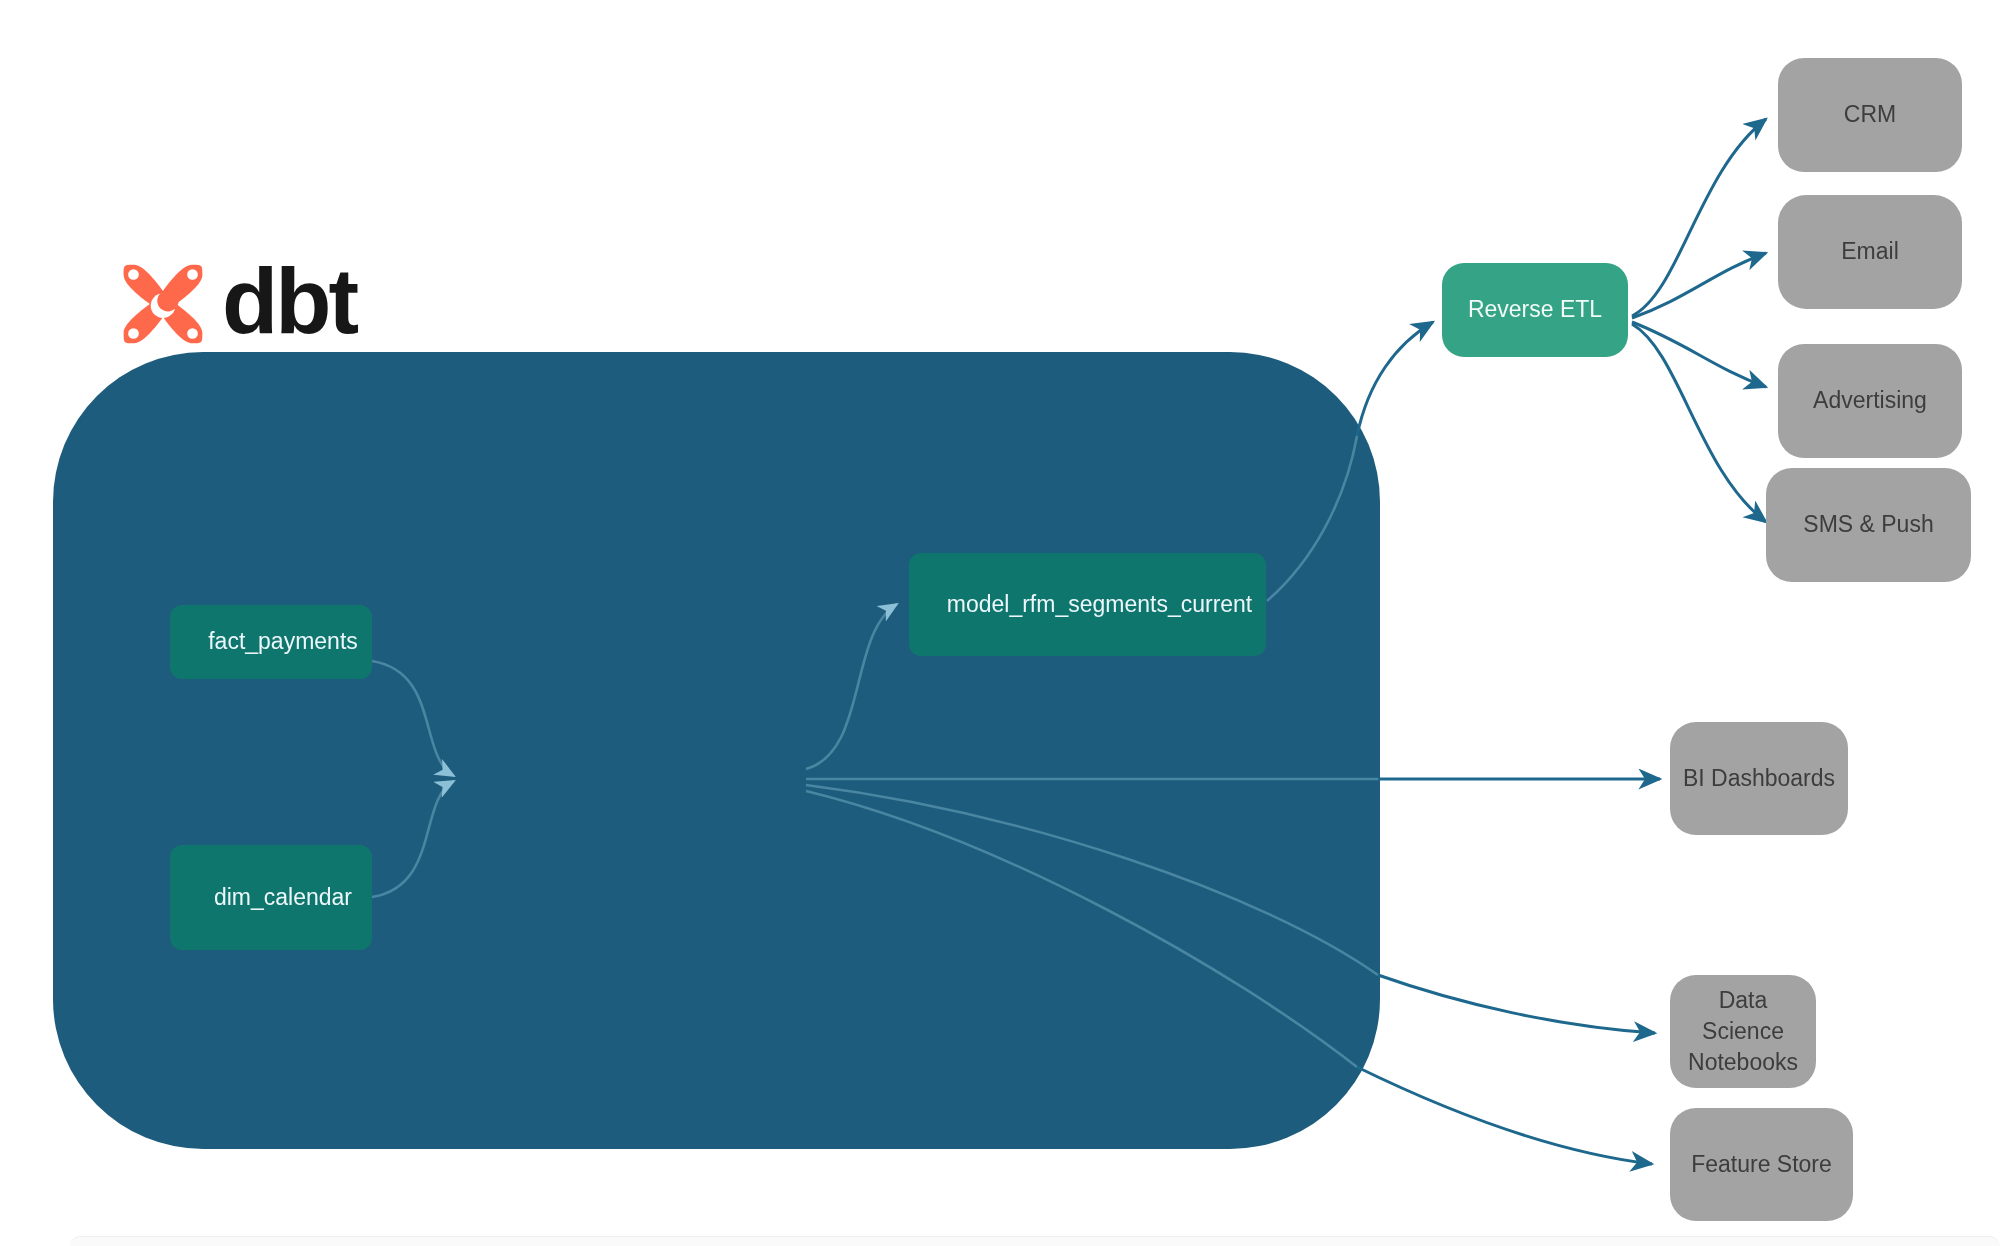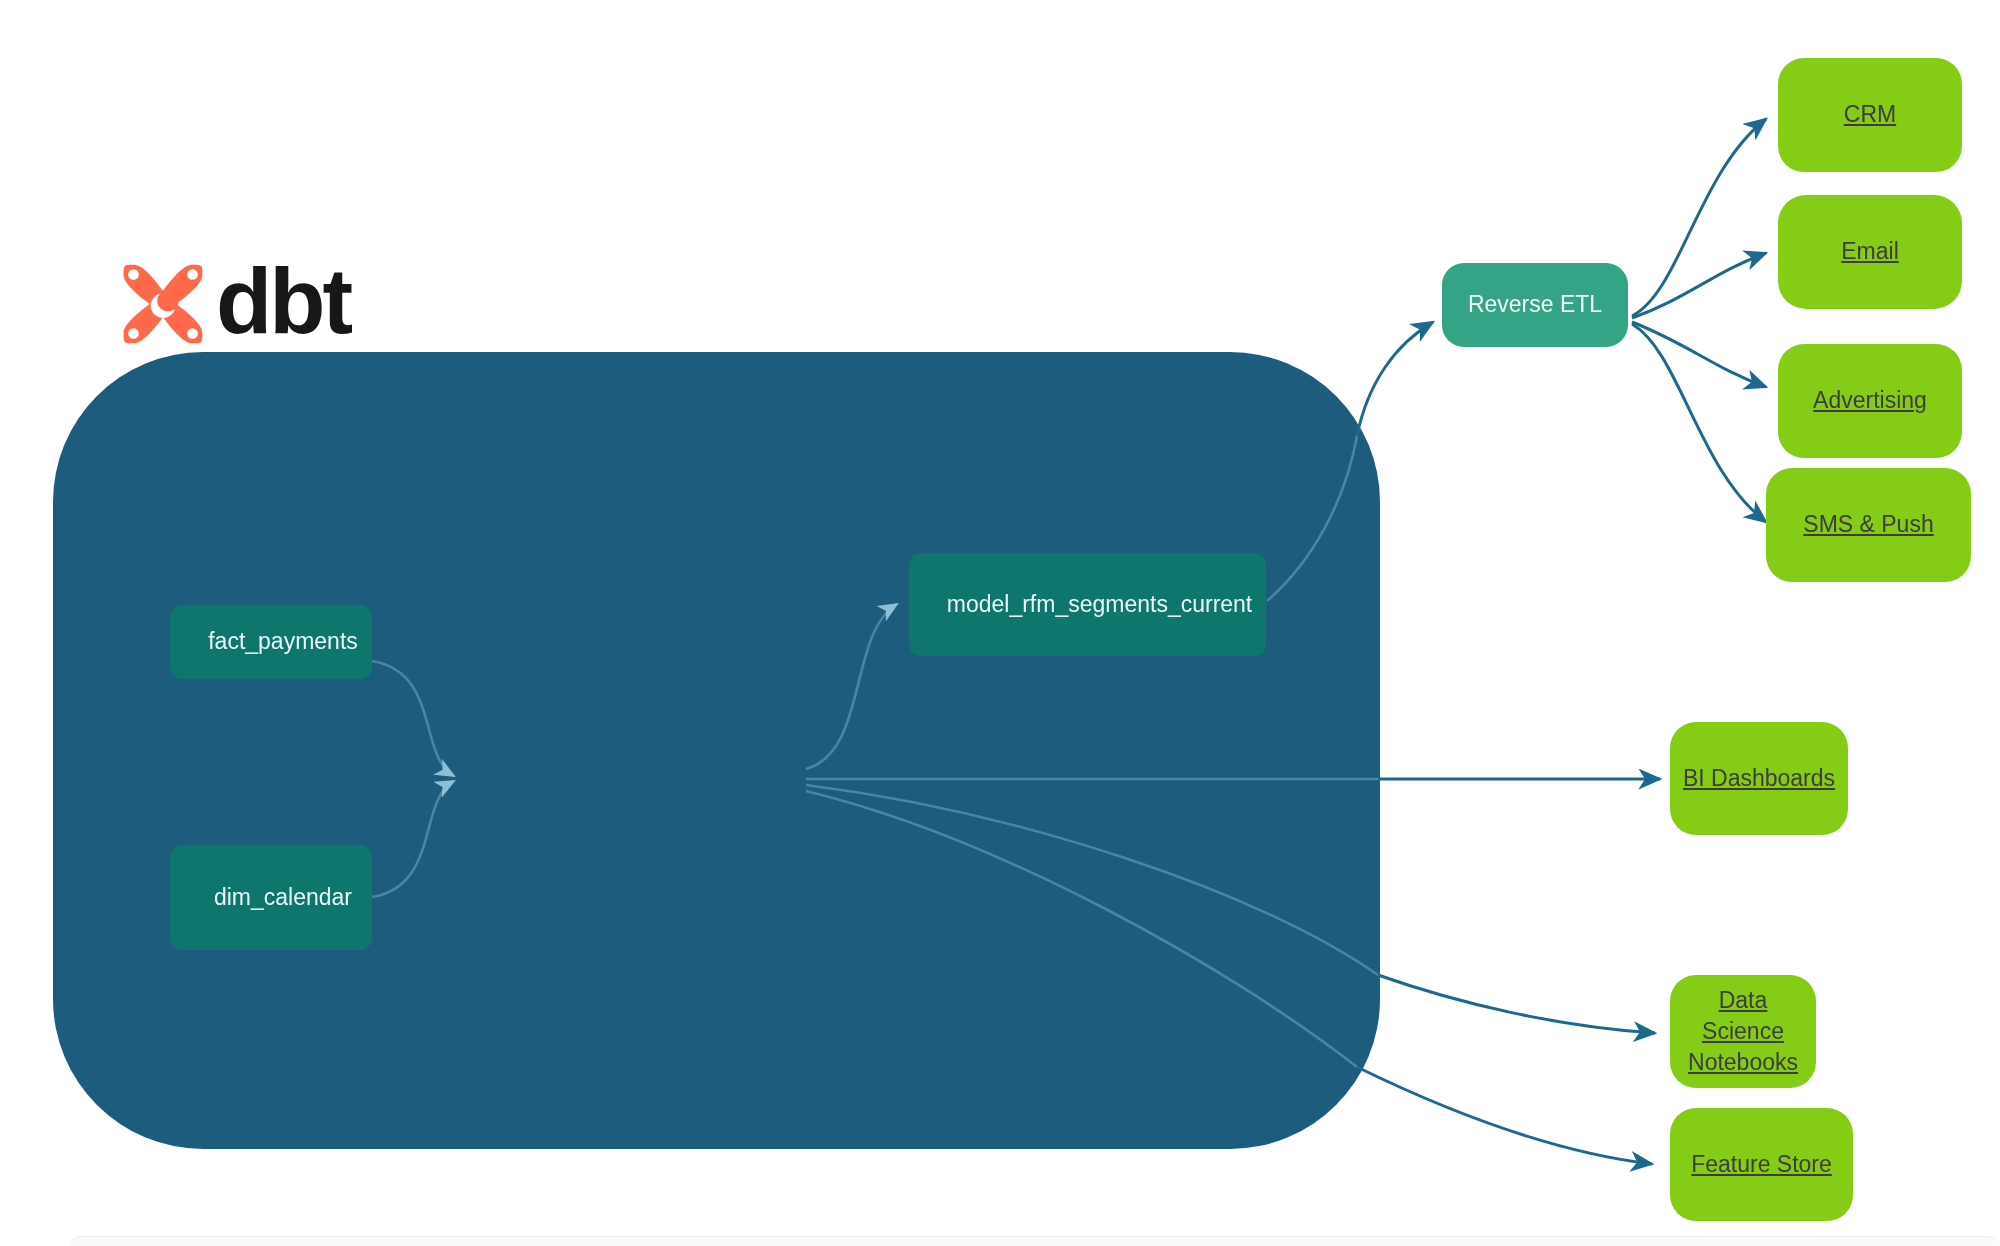--- a/index.html
+++ b/index.html
@@ -2,47 +2,47 @@
 <html><head>
 <meta charset="utf-8">
 <style>
   * { margin: 0; padding: 0; box-sizing: border-box; }
   html, body { width: 2000px; height: 1246px; background: #ffffff; overflow: hidden; }
   body { font-family: "Liberation Sans", "DejaVu Sans", sans-serif; position: relative; }
 
   .stage { position: absolute; inset: 0; width: 2000px; height: 1246px; }
 
   
-  .logo { position: absolute; left: 122px; top: 255px; display: flex; align-items: center; gap: 12px; }
+  .logo { position: absolute; left: 122px; top: 255px; display: flex; align-items: center; gap: 18px; }
   .logo-icon { width: 82px; height: 84px; }
   .logo-text { font-size: 92px; font-weight: 800; color: #171717; letter-spacing: -3px; line-height: 1; padding-bottom: 6px; }
 
   
   .warehouse {
     position: absolute; left: 53px; top: 352px; width: 1327px; height: 797px;
     background: #1D5C7C; border-radius: 150px;
   }
 
   
   svg.edges { position: absolute; inset: 0; width: 2000px; height: 1246px; pointer-events: none; }
 
   
   .node {
     position: absolute; display: flex; align-items: center; justify-content: center;
     text-align: center; font-size: 23px; line-height: 1.35;
   }
   .node-teal { background: #0f766e; color: #ECF7FB; border-radius: 12px; padding-left: 24px; }
   .node-green { background: #35A385; color: #F2FBF8; border-radius: 22px; }
-  .node-gray { background: #84cc16; color: #3D3D3D; border-radius: 26px; text-decoration: underline; }
+  .node-gray { background: #a3a3a3; color: #3D3D3D; border-radius: 26px; }
 
   .n-fact    { left: 170px; top: 605px;  width: 202px; height: 74px; }
   .n-dim     { left: 170px; top: 845px;  width: 202px; height: 105px; }
   .n-hist    { left: 467px; top: 727px;  width: 338px; height: 103px; }
   .n-current { left: 909px; top: 553px;  width: 357px; height: 103px; }
-  .n-retl    { left: 1442px; top: 263px; width: 186px; height: 84px; }
+  .n-retl    { left: 1442px; top: 263px; width: 186px; height: 94px; }
   .n-crm     { left: 1778px; top: 58px;  width: 184px; height: 114px; }
   .n-email   { left: 1778px; top: 195px; width: 184px; height: 114px; border-radius: 28px; }
   .n-adv     { left: 1778px; top: 344px; width: 184px; height: 114px; }
   .n-sms     { left: 1766px; top: 468px; width: 205px; height: 114px; }
   .n-bi      { left: 1670px; top: 722px; width: 178px; height: 113px; }
   .n-dsn     { left: 1670px; top: 975px; width: 146px; height: 113px; padding: 0 22px; }
   .n-fs      { left: 1670px; top: 1108px; width: 183px; height: 113px; }
 
   
   .bottom-sheet {

